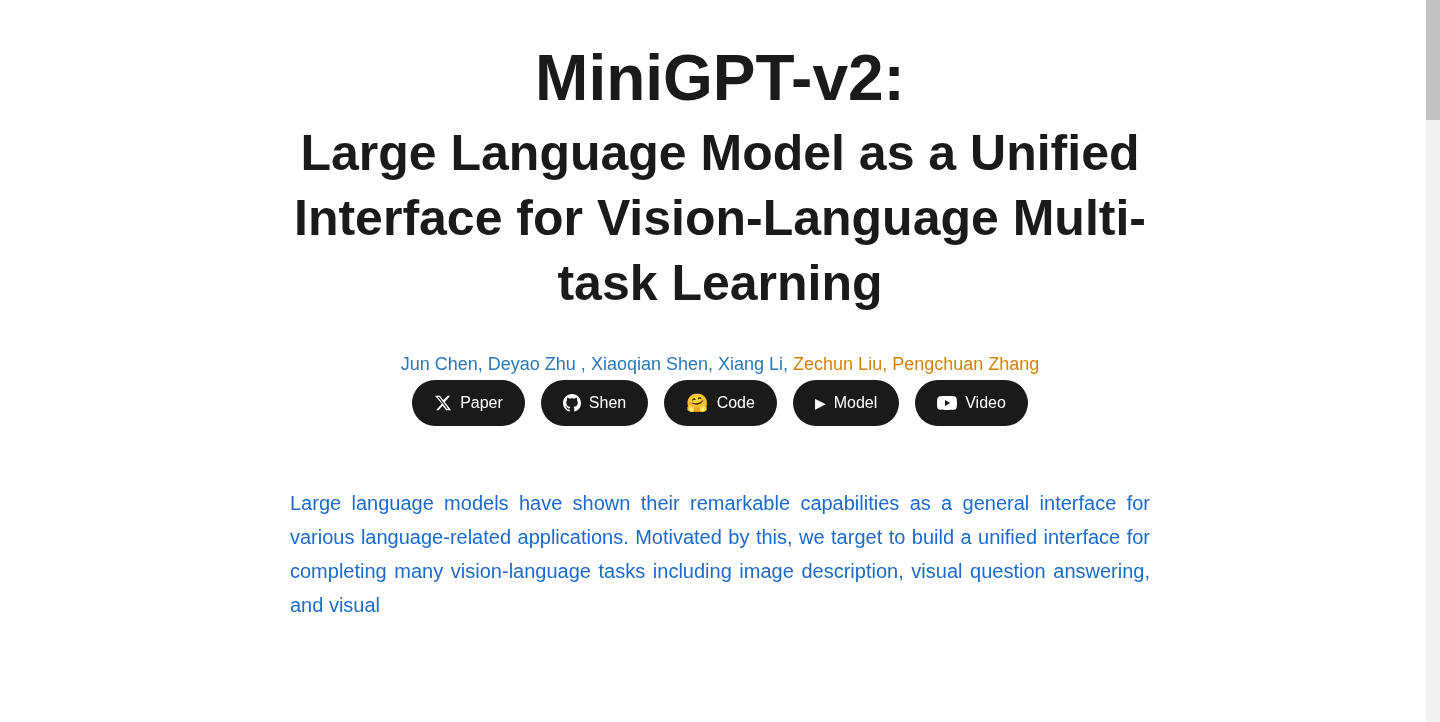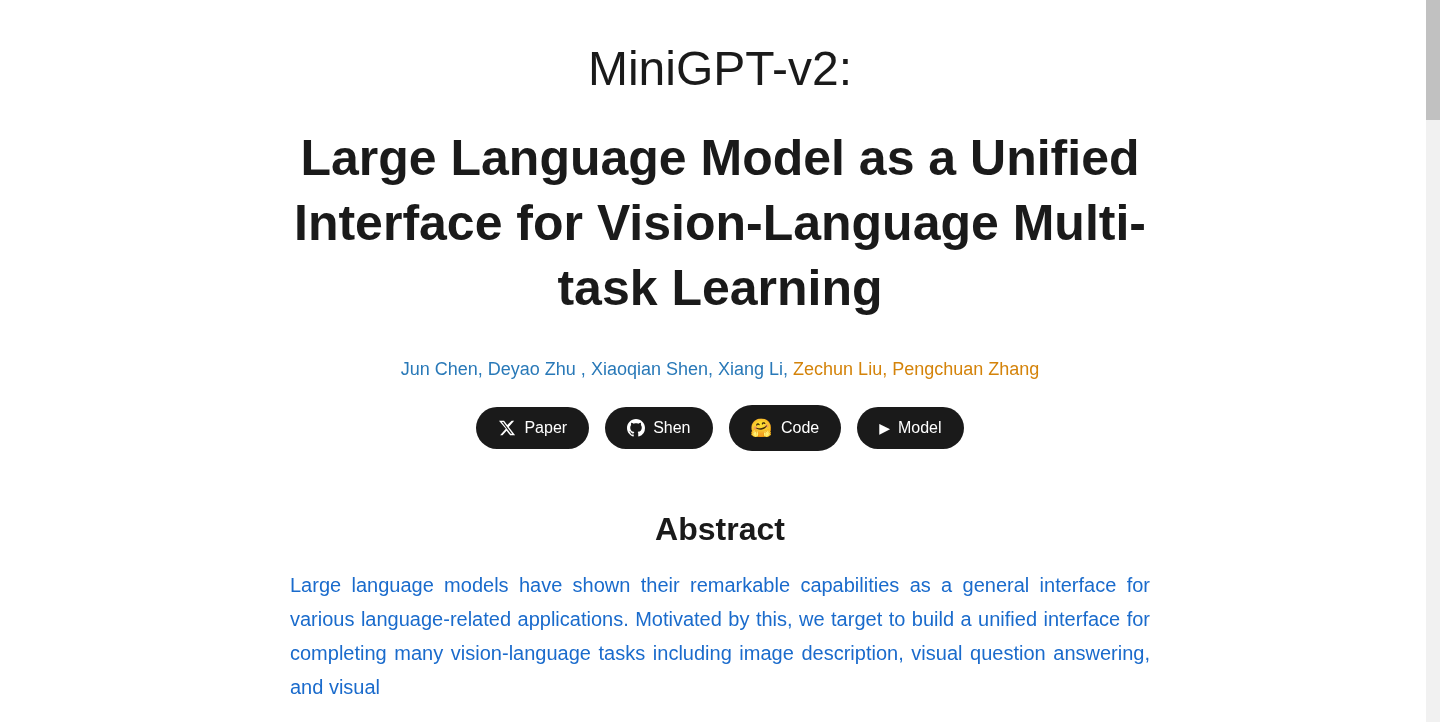--- a/index.html
+++ b/index.html
@@ -18,39 +18,38 @@
     }
 
     .page-wrapper {
       max-width: 900px;
       margin: 0 auto;
       padding: 40px 20px 40px 20px;
       text-align: center;
     }
 
     .title-main {
-      font-size: 48px;
-      font-weight: 400;
-      color: #1a1a1a;
-      margin-bottom: 28px;
+      font-size: 64px;
+      font-weight: 700;
+      color: #1a1a1a;
+      margin-bottom: 4px;
       line-height: 1.2;
     }
 
     .title-sub {
       font-size: 50px;
       font-weight: 700;
       color: #1a1a1a;
       line-height: 1.3;
       margin-bottom: 32px;
     }
 
     .authors {
       font-size: 18px;
       line-height: 1.8;
-      margin-bottom: 20px;
     }
 
     .author-blue {
       color: #2979b8;
     }
 
     .author-orange {
       color: #d4830a;
     }
 
@@ -79,21 +78,20 @@
     sup {
       font-size: 11px;
     }
 
     .buttons-row {
       display: flex;
       justify-content: center;
       gap: 16px;
       margin-bottom: 60px;
       flex-wrap: wrap;
-      align-items: center;
     }
 
     .btn {
       display: inline-flex;
       align-items: center;
       gap: 8px;
       background: #1a1a1a;
       color: #ffffff;
       border: none;
       border-radius: 30px;
@@ -210,25 +208,32 @@
     <button class="btn">
       <span class="btn-icon emoji-icon">🤗</span>
       <span>Code</span>
     </button>
 
     <button class="btn">
       <span class="btn-icon play-icon">▶</span>
       <span>Model</span>
     </button>
 
+    <button class="btn">
+      <span class="btn-icon">
+        <svg width="20" height="14" viewBox="0 0 20 14" fill="white">
+          <path d="M19.582 2.186a2.505 2.505 0 00-1.762-1.773C16.254 0 10 0 10 0S3.746 0 2.18.413A2.505 2.505 0 00.418 2.186C0 3.76 0 7 0 7s0 3.24.418 4.814a2.505 2.505 0 001.762 1.773C3.746 14 10 14 10 14s6.254 0 7.82-.413a2.505 2.505 0 001.762-1.773C20 10.24 20 7 20 7s0-3.24-.418-4.814zM8 10V4l5.2 3L8 10z"></path>
+        </svg>
+      </span>
+      <span>Video</span>
+    </button>
 
   </div>
 
   <div class="abstract-section">
-    <h2 class="abstract-title">Abstract</h2>
     <p class="abstract-text">Large language models have shown their remarkable capabilities as a general interface for various language-related applications. Motivated by this, we target to build a unified interface for completing many vision-language tasks including image description, visual question answering, and visual</p>
   </div>
 
 </div>
 
 <div class="scrollbar-track">
   <div class="scrollbar-thumb"></div>
 </div>
 
 </body></html>

